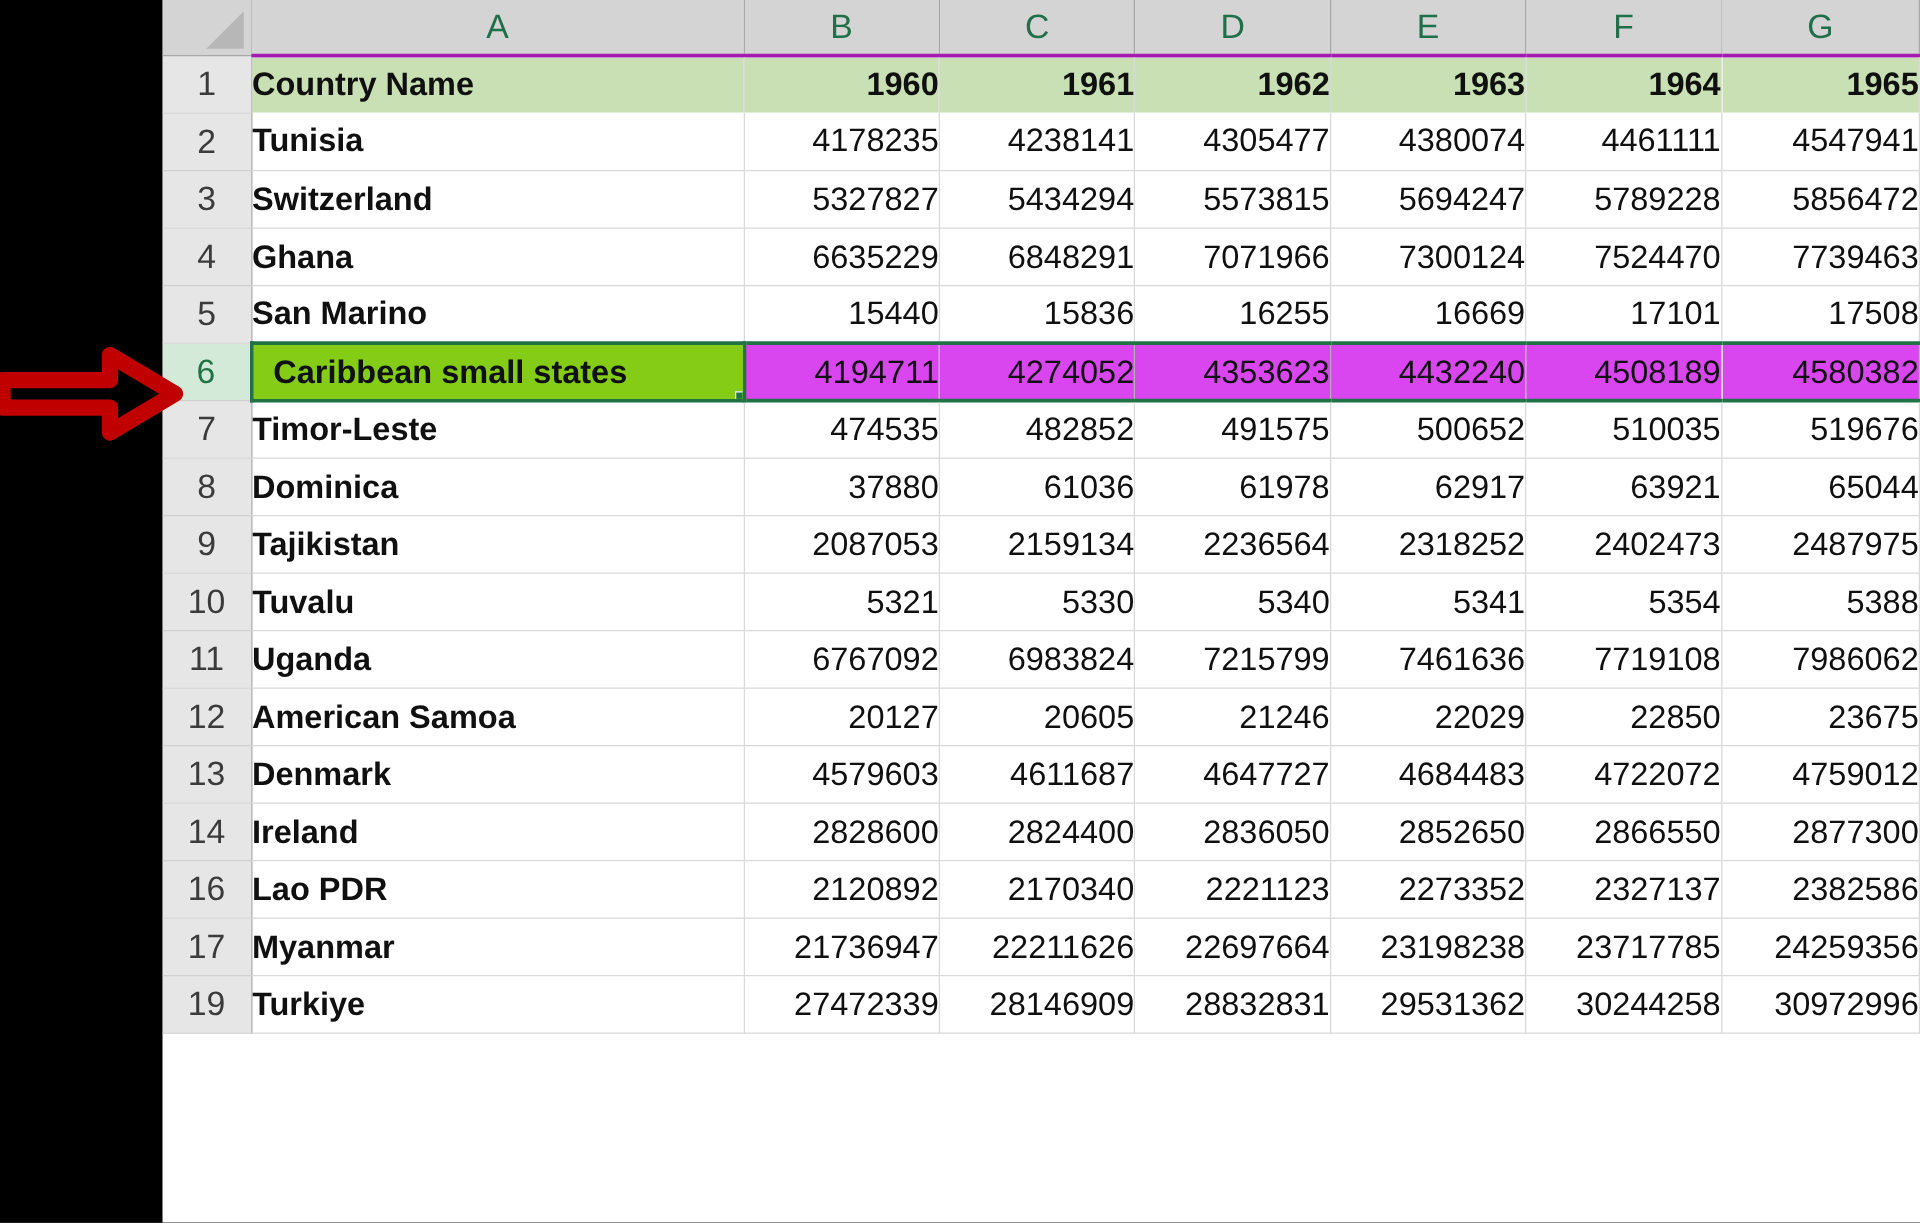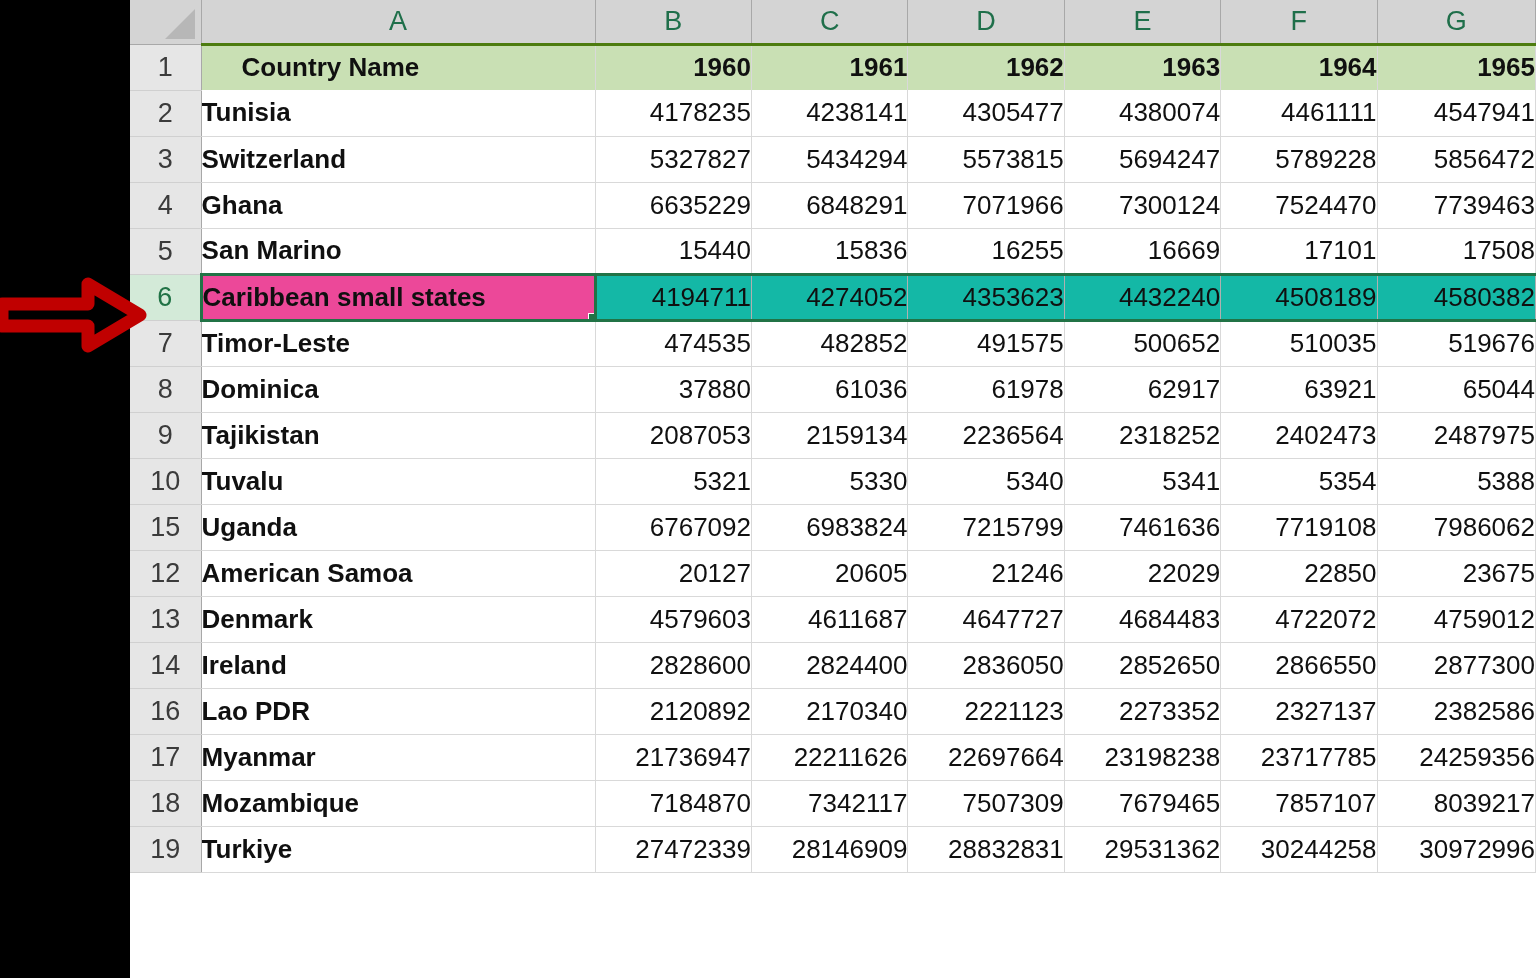--- a/index.html
+++ b/index.html
@@ -124,38 +124,38 @@
     padding-right: 10px;
   }
 
   
   tr.datarow.headerrow td.cell {
     background: #c9e0b4;
     font-weight: bold;
     border-bottom: none;
   }
   tr.datarow.headerrow td.cell.firstband {
-    border-top: 3px solid #4d7c0f;
-    padding-left: 40px;
+    border-top: 3px solid #a21caf;
   }
 
   
   tr.datarow.selected td.numcell {
-    background: #14b8a6;
+    background: #d946ef;
     border-top: 3px solid #217346;
     border-bottom: 3px solid #217346;
     border-right: 1px solid #b0b0b0;
   }
   tr.datarow.selected td.namecell {
-    background: #ec4899;
+    background: #84cc16;
     border-top: 3px solid #217346;
     border-bottom: 3px solid #217346;
     border-left: 3px solid #217346;
     border-right: 3px solid #217346;
     position: relative;
+    padding-left: 16px;
   }
   tr.datarow.selected td.namecell .fillhandle {
     position: absolute;
     right: -5px;
     bottom: -5px;
     width: 9px;
     height: 9px;
     background: #217346;
     border: 1px solid #ffffff;
   }
@@ -292,21 +292,21 @@
             <td class="rowhead">10</td>
             <td class="cell namecell">Tuvalu</td>
             <td class="cell numcell">5321</td>
             <td class="cell numcell">5330</td>
             <td class="cell numcell">5340</td>
             <td class="cell numcell">5341</td>
             <td class="cell numcell">5354</td>
             <td class="cell numcell">5388</td>
           </tr>
           <tr class="datarow">
-            <td class="rowhead">15</td>
+            <td class="rowhead">11</td>
             <td class="cell namecell">Uganda</td>
             <td class="cell numcell">6767092</td>
             <td class="cell numcell">6983824</td>
             <td class="cell numcell">7215799</td>
             <td class="cell numcell">7461636</td>
             <td class="cell numcell">7719108</td>
             <td class="cell numcell">7986062</td>
           </tr>
           <tr class="datarow">
             <td class="rowhead">12</td>
@@ -352,30 +352,20 @@
             <td class="rowhead">17</td>
             <td class="cell namecell">Myanmar</td>
             <td class="cell numcell">21736947</td>
             <td class="cell numcell">22211626</td>
             <td class="cell numcell">22697664</td>
             <td class="cell numcell">23198238</td>
             <td class="cell numcell">23717785</td>
             <td class="cell numcell">24259356</td>
           </tr>
           <tr class="datarow">
-            <td class="rowhead">18</td>
-            <td class="cell namecell">Mozambique</td>
-            <td class="cell numcell">7184870</td>
-            <td class="cell numcell">7342117</td>
-            <td class="cell numcell">7507309</td>
-            <td class="cell numcell">7679465</td>
-            <td class="cell numcell">7857107</td>
-            <td class="cell numcell">8039217</td>
-          </tr>
-          <tr class="datarow">
             <td class="rowhead">19</td>
             <td class="cell namecell">Turkiye</td>
             <td class="cell numcell">27472339</td>
             <td class="cell numcell">28146909</td>
             <td class="cell numcell">28832831</td>
             <td class="cell numcell">29531362</td>
             <td class="cell numcell">30244258</td>
             <td class="cell numcell">30972996</td>
           </tr>
         </tbody>

